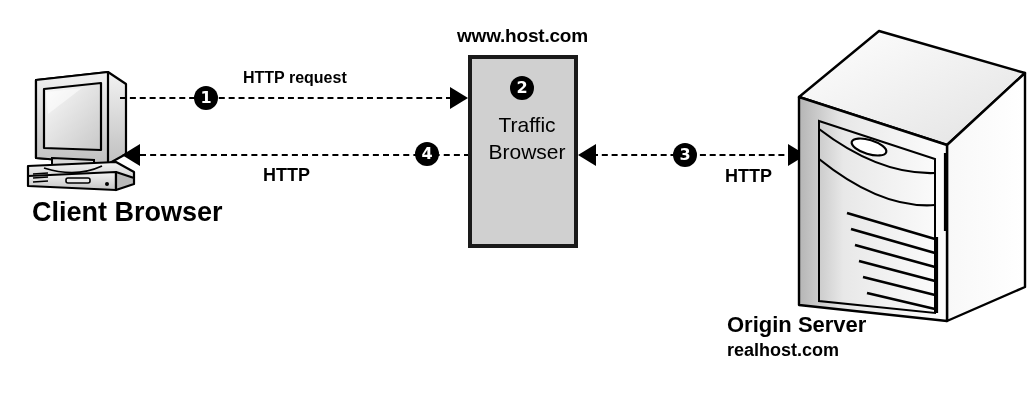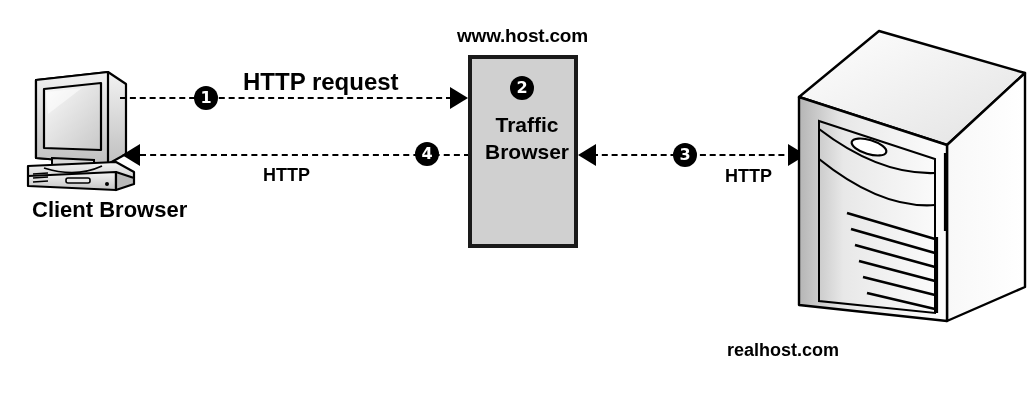--- a/index.html
+++ b/index.html
@@ -18,44 +18,44 @@
 
   
   .lbl {
     position: absolute;
     font-weight: bold;
     color: #000000;
     white-space: nowrap;
     line-height: 1;
   }
   .lbl-host     { left: 457px; top: 26px;  font-size: 19px; letter-spacing: -0.2px; }
-  .lbl-req      { left: 243px; top: 70px;  font-size: 24px; }
+  .lbl-req      { left: 243px; top: 70px;  font-size: 16px; }
   .lbl-http-l   { left: 263px; top: 166px; font-size: 18px; }
   .lbl-http-r   { left: 725px; top: 167px; font-size: 18px; }
-  .lbl-client   { left: 32px;  top: 199px; font-size: 22px; }
+  .lbl-client   { left: 32px;  top: 199px; font-size: 27px; }
   .lbl-origin   { left: 727px; top: 314px; font-size: 22px; }
   .lbl-realhost { left: 727px; top: 341px; font-size: 18px; }
 
   
   .ts-box {
     position: absolute;
     left: 468px;
     top: 55px;
     width: 110px;
     height: 193px;
     background: #d0d0d0;
     border: 4px solid #1a1a1a;
     box-sizing: border-box;
   }
   .ts-text {
     position: absolute;
     left: 468px;
     width: 118px;
     text-align: center;
-    font-weight: bold;
+    font-weight: normal;
     font-size: 21px;
     color: #000000;
     line-height: 26px;
   }
   .ts-text-1 { top: 112px; }
   .ts-text-2 { top: 139px; }
 
   
   .badge {
     position: absolute;
@@ -216,15 +216,16 @@
       <path d="M60 220 L140 242" stroke="#000" stroke-width="2.6"></path>
       <path d="M64 236 L140 256" stroke="#000" stroke-width="2.6"></path>
       <path d="M68 252 L140 270" stroke="#000" stroke-width="2.6"></path>
       <path d="M72 268 L140 284" stroke="#000" stroke-width="2.6"></path>
 
       <path d="M142 212 L142 288" stroke="#000" stroke-width="2.2"></path>
       <path d="M150 128 L150 206" stroke="#000" stroke-width="2.2"></path>
     </svg>
   </div>
 
+  <div class="lbl lbl-origin">Origin Server</div>
   <div class="lbl lbl-realhost">realhost.com</div>
 
 </div>
 
 </body></html>

